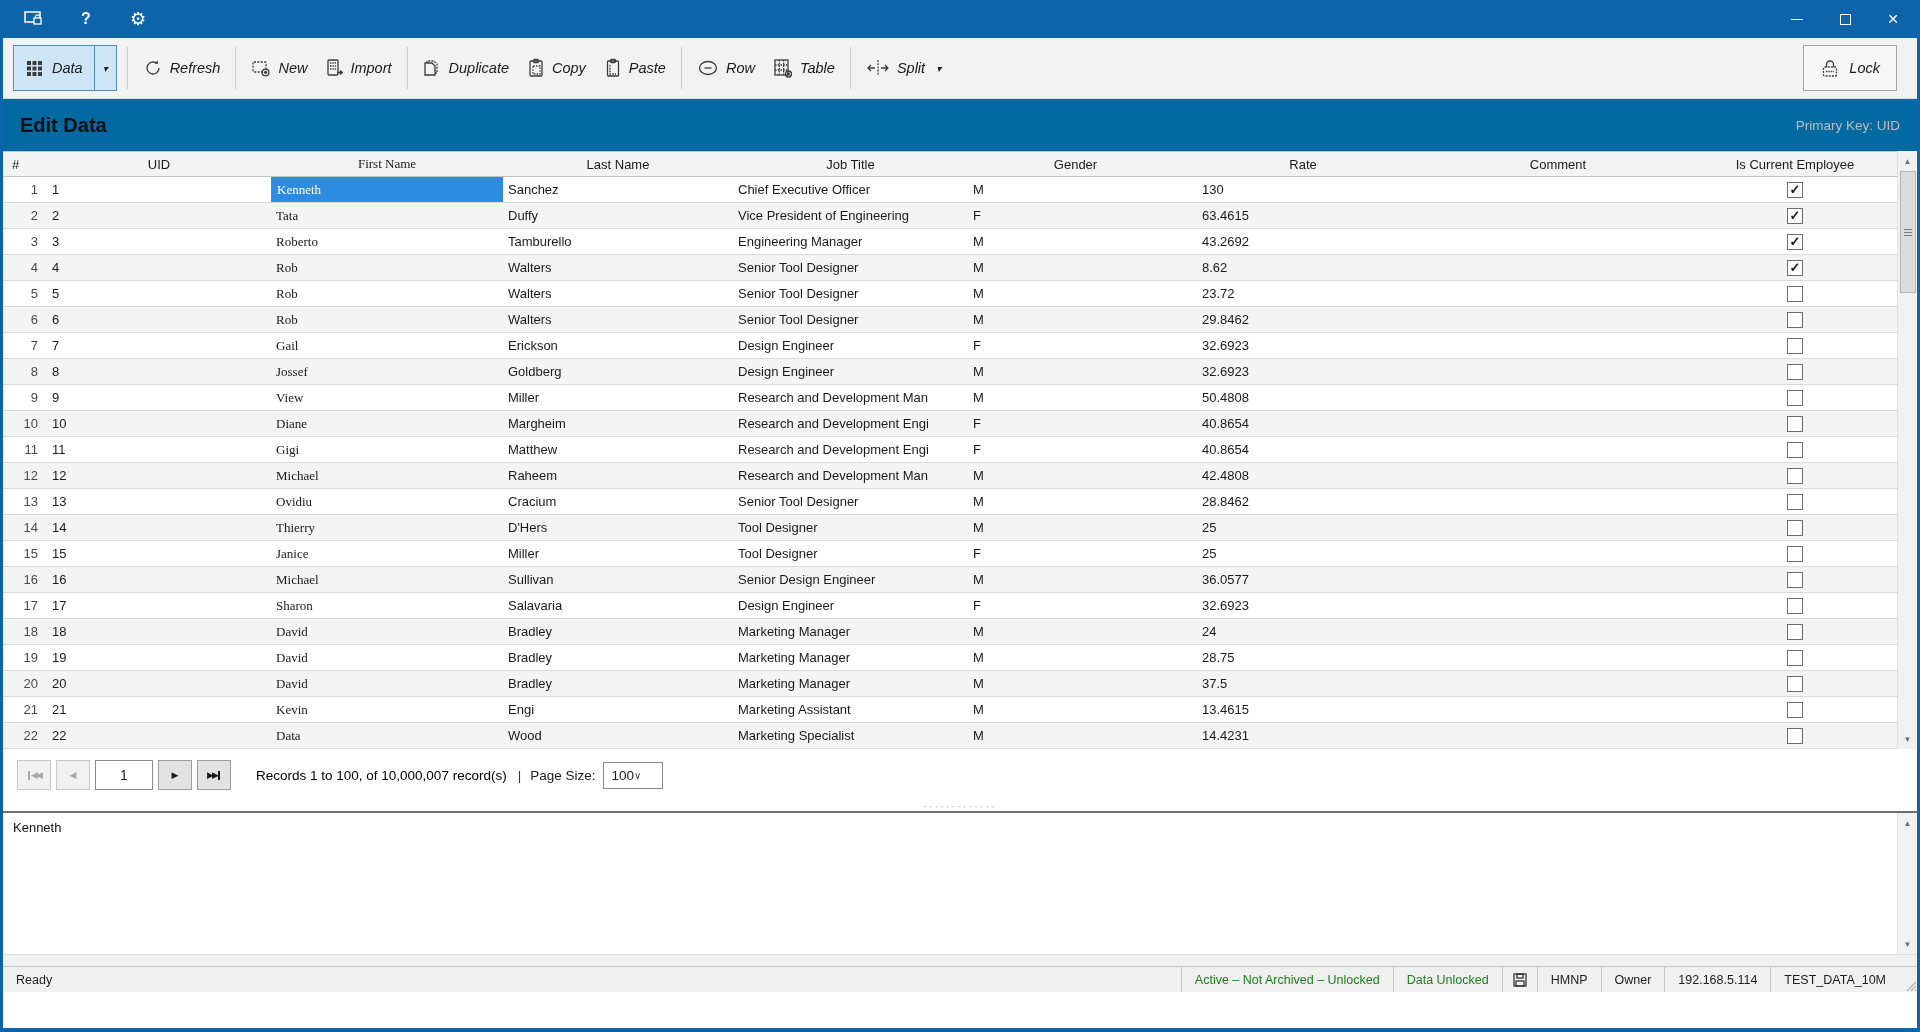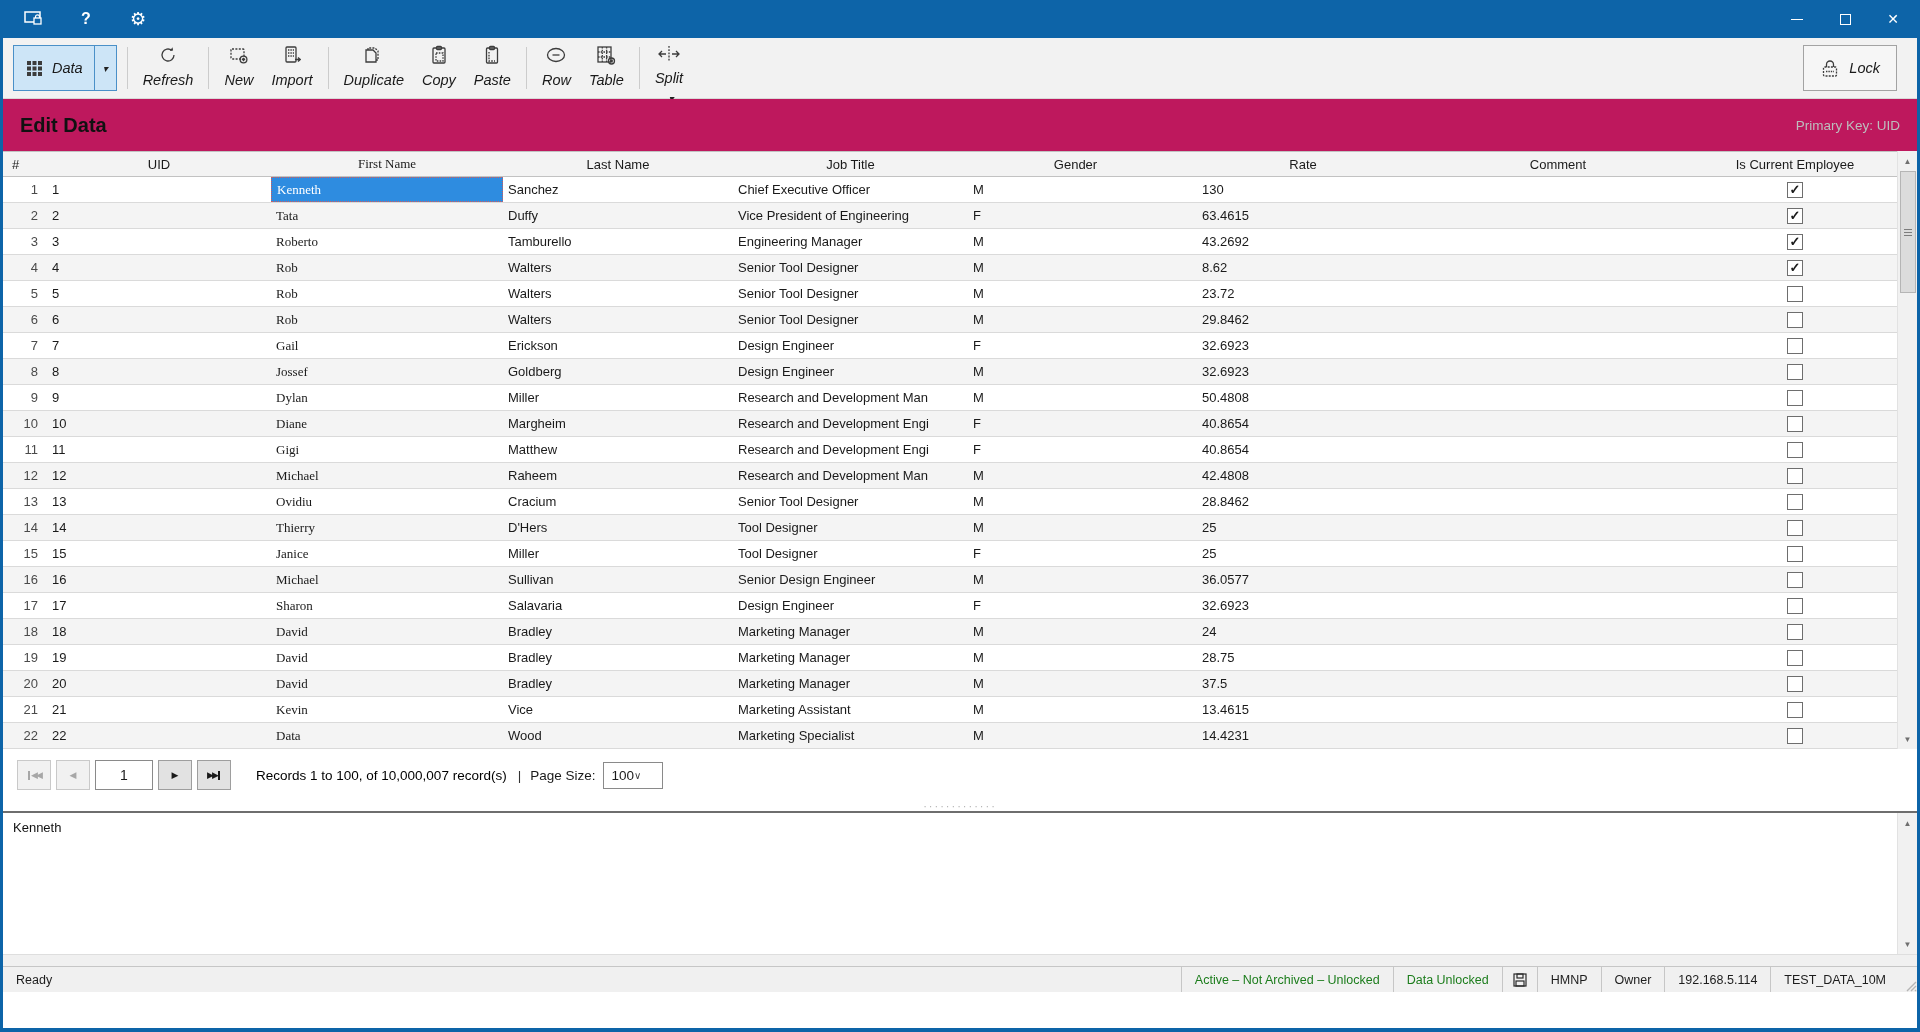--- a/index.html
+++ b/index.html
@@ -29,32 +29,32 @@
 
   
   .menubar{ flex:0 0 42px; display:flex; align-items:center; background:#fff; position:relative; }
   .hamburger{ margin-left:22px; width:26px; display:flex; flex-direction:column; gap:4px; cursor:pointer; }
   .hamburger span{ height:3px; background:#1a1a1a; border-radius:1px; }
   .menu-item{ margin-left:42px; font-size:15px; color:#1f1f1f; height:42px; display:flex; align-items:center; position:relative; }
   .menu-item.active::after{ content:""; position:absolute; left:-6px; right:-6px; bottom:3px; height:4px; background:#0f6ab4; }
 
   
   .toolbar{ flex:0 0 61px; background:#f2f2f2; border-bottom:1px solid #d9d9d9; display:flex; align-items:center; padding:0 10px;font-style:italic; }
-  .tbtn{ display:flex; align-items:center; gap:7px; padding:0 9px; height:46px; font-size:14.5px; color:#1a1a1a; cursor:pointer;flex-direction:column; }
+  .tbtn{ display:flex; align-items:center; gap:7px; padding:0 9px; height:46px; font-size:14.5px; color:#1a1a1a; cursor:pointer; }
   .tsep{ width:1px; height:42px; background:#cccccc; margin:0 6px; flex:0 0 auto; }
   .data-btn{ display:flex; align-items:stretch; border:1px solid #4a90c8; background:#cde5f7; height:46px; margin-right:4px; cursor:pointer; }
   .data-main{ display:flex; align-items:center; gap:8px; padding:0 11px; font-size:14.5px; }
   .data-arrow{ width:22px; border-left:1px solid #4a90c8; display:flex; align-items:center; justify-content:center; font-size:10px; color:#222; }
   .split-arrow{ font-size:10px; margin-left:4px; color:#222; }
   .lock-btn{ margin-left:auto; margin-right:10px; border:1px solid #a3a3a3; background:#f6f6f6; height:46px; padding:0 16px; display:flex; align-items:center; gap:9px; font-size:14.5px; cursor:pointer; }
   .ticon{ flex:0 0 auto; display:flex; }
   .ticon svg{ stroke:#3c3c3c; fill:none; stroke-width:1.3; }
 
   
-  .page-head{ flex:0 0 52px; display:flex; align-items:center; padding:0 17px; background:#be185d; }
+  .page-head{ flex:0 0 52px; display:flex; align-items:center; padding:0 17px; background:#0369a1; }
   .page-title{ font-size:20px; font-weight:600; color:#111; }
   .primary-key{ margin-left:auto; color:#bdbdbd; font-size:13.5px; }
 
   
   .grid-wrap{ flex:0 0 592px; display:flex; }
   .grid-cols{ flex:1; display:flex; flex-direction:column; overflow:hidden; }
   .ghead{ flex:0 0 26px; display:flex; align-items:center; background:#f3f3f3; border-top:1px solid #c2c2c2; border-bottom:1px solid #c2c2c2; font-size:13px; color:#1a1a1a; }
   .hcell{ text-align:center; overflow:hidden; white-space:nowrap; }
   .hcell.col-n{ text-align:left; padding-left:9px; }
   .gbody{ flex:1; overflow:hidden; }
@@ -390,21 +390,21 @@
             <div class="cell col-gender">M</div>
             <div class="cell col-rate">32.6923</div>
             <div class="cell col-comment"></div>
             <div class="cell col-current">
               <div class="checkbox"></div>
             </div>
           </div>
           <div class="grid-row">
             <div class="cell col-n">9</div>
             <div class="cell col-uid">9</div>
-            <div class="cell col-first">Dylan</div>
+            <div class="cell col-first">View</div>
             <div class="cell col-last">Miller</div>
             <div class="cell col-job">Research and Development Man</div>
             <div class="cell col-gender">M</div>
             <div class="cell col-rate">50.4808</div>
             <div class="cell col-comment"></div>
             <div class="cell col-current">
               <div class="checkbox"></div>
             </div>
           </div>
           <div class="grid-row">
@@ -547,21 +547,21 @@
             <div class="cell col-rate">37.5</div>
             <div class="cell col-comment"></div>
             <div class="cell col-current">
               <div class="checkbox"></div>
             </div>
           </div>
           <div class="grid-row">
             <div class="cell col-n">21</div>
             <div class="cell col-uid">21</div>
             <div class="cell col-first">Kevin</div>
-            <div class="cell col-last">Vice</div>
+            <div class="cell col-last">Engi</div>
             <div class="cell col-job">Marketing Assistant</div>
             <div class="cell col-gender">M</div>
             <div class="cell col-rate">13.4615</div>
             <div class="cell col-comment"></div>
             <div class="cell col-current">
               <div class="checkbox"></div>
             </div>
           </div>
           <div class="grid-row">
             <div class="cell col-n">22</div>

